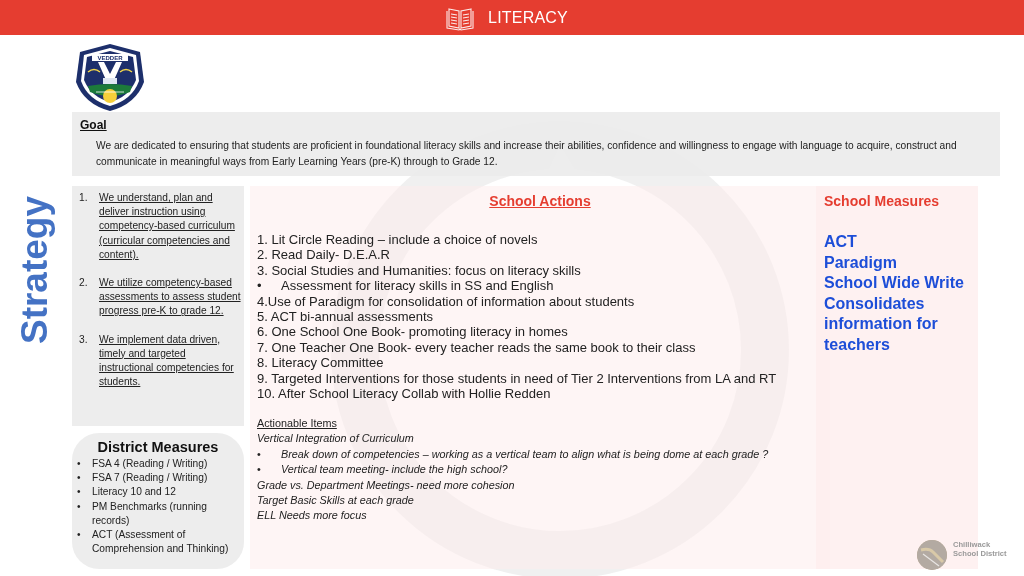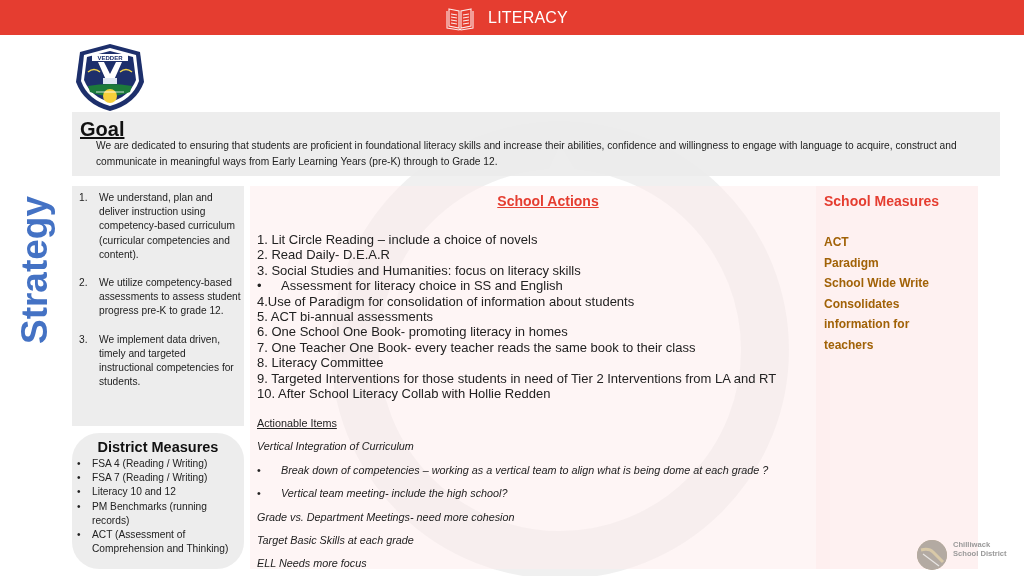--- a/index.html
+++ b/index.html
@@ -18,73 +18,73 @@
     .topbar .title { color: #ffffff; font-size: 16px; letter-spacing: 0.2px; font-family: "Liberation Sans", sans-serif; }
 
     .watermark { position: absolute; left: 320px; top: 50px; width: 480px; height: 560px; pointer-events: none; }
 
     .crest { position: absolute; left: 74px; top: 42px; width: 72px; height: 70px; }
 
     .goal {
       position: absolute; left: 72px; top: 112px; width: 928px; height: 64px;
       background: rgba(236,236,236,0.92);
     }
-    .goal .h { position: absolute; left: 8px; top: 6px; font-size: 20px; font-weight: bold; color: #111; text-decoration: underline; }
+    .goal .h { position: absolute; left: 8px; top: 6px; font-size: 12px; font-weight: bold; color: #111; text-decoration: underline; }
     .goal .p { position: absolute; left: 24px; top: 26px; width: 910px; font-size: 10.2px; line-height: 15.5px; color: #222; }
 
     .strategy-label {
       position: absolute; left: 10px; top: 195px; width: 50px; height: 150px;
     }
     .strategy-label span {
       position: absolute; left: 50%; top: 50%;
       transform: translate(-50%, -50%) rotate(-90deg);
       font-size: 37px; font-weight: bold; color: #4472c4; white-space: nowrap;
     }
 
     .strat-box {
       position: absolute; left: 72px; top: 186px; width: 172px; height: 240px;
       background: rgba(236,236,236,0.95);
     }
     .strat-box ol { margin: 0; padding: 0; list-style: none; position: absolute; left: 7px; top: 5px; width: 162px; }
     .strat-box li { display: flex; font-size: 10.2px; line-height: 14.2px; margin-bottom: 14px; color: #222; }
     .strat-box li .n { width: 20px; flex: 0 0 20px; }
-    .strat-box li .t { flex: 1; }
+    .strat-box li .t { flex: 1; text-decoration: underline; }
 
     .district {
       position: absolute; left: 72px; top: 433px; width: 172px; height: 136px;
       background: rgba(236,236,236,0.95);
       border-radius: 27px;
     }
     .district .h { text-align: center; font-size: 14.5px; font-weight: bold; margin-top: 6px; color: #111; }
     .district ul { margin: 2px 0 0 0; padding: 0; list-style: none; }
     .district li { display: flex; font-size: 10.2px; line-height: 14.2px; color: #222; padding-left: 5px; }
     .district li .b { width: 15px; flex: 0 0 15px; }
 
     .actions {
       position: absolute; left: 250px; top: 186px; width: 580px; height: 383px;
       background: rgba(253,236,236,0.55);
     }
     .actions .h {
-      position: absolute; left: 8px; width: 580px; top: 7px; text-align: center;
+      position: absolute; left: 0; width: 580px; top: 7px; text-align: center;
       font-size: 14px; font-weight: bold; color: #e53d30; text-decoration: underline;
     }
     .actions .list { position: absolute; left: 7px; top: 46px; font-size: 13px; line-height: 15.4px; color: #222; }
     .actions .row { white-space: nowrap; }
     .actions .row .b { display: inline-block; width: 24px; }
     .actions .ai { position: absolute; left: 7px; top: 230px; font-size: 10.8px; line-height: 15.4px; color: #222; }
     .actions .ai .u { text-decoration: underline; }
-    .actions .ai .it { font-style: italic; white-space: nowrap; margin-top: 8px; }
+    .actions .ai .it { font-style: italic; white-space: nowrap; }
     .actions .ai .it .b { display: inline-block; width: 24px; font-style: normal; }
 
     .measures {
       position: absolute; left: 816px; top: 186px; width: 162px; height: 383px;
       background: rgba(253,236,236,0.75);
     }
     .measures .h { position: absolute; left: 8px; top: 7px; font-size: 14px; font-weight: bold; color: #e53d30; }
-    .measures .list { position: absolute; left: 8px; top: 46px; font-size: 12px; font-weight: bold; line-height: 20.6px; color: #a16207; }
+    .measures .list { position: absolute; left: 8px; top: 46px; font-size: 16px; font-weight: bold; line-height: 20.6px; color: #1d4ed8; }
 
     .district-logo { position: absolute; left: 917px; top: 540px; display: flex; align-items: flex-start; }
     .district-logo .seal { width: 30px; height: 30px; border-radius: 50%; background: #b8a890; position: relative; overflow: hidden; }
     .district-logo .name { font-size: 7.6px; font-weight: bold; color: #9a9a9a; line-height: 9px; margin-left: 6px; font-family: "Liberation Sans", sans-serif; }
   </style>
 </head>
 <body>
 
 <div class="topbar">
   <svg class="book" viewBox="0 0 28 26">
@@ -169,21 +169,21 @@
       </li>
   </ul>
 </div>
 
 <div class="actions">
   <div class="h">School Actions</div>
   <div class="list">
     <div class="row"><span>1. Lit Circle Reading – include a choice of novels</span></div>
     <div class="row"><span>2. Read Daily- D.E.A.R</span></div>
     <div class="row"><span>3. Social Studies and Humanities: focus on literacy skills</span></div>
-    <div class="row"><span class="b">•</span><span>Assessment for literacy choice in SS and English</span></div>
+    <div class="row"><span class="b">•</span><span>Assessment for literacy skills in SS and English</span></div>
     <div class="row"><span>4.Use of Paradigm for consolidation of information about students</span></div>
     <div class="row"><span>5. ACT bi-annual assessments</span></div>
     <div class="row"><span>6. One School One Book- promoting literacy in homes</span></div>
     <div class="row"><span>7. One Teacher One Book- every teacher reads the same book to their class</span></div>
     <div class="row"><span>8. Literacy Committee</span></div>
     <div class="row"><span>9. Targeted Interventions for those students in need of Tier 2 Interventions from LA and RT</span></div>
     <div class="row"><span>10. After School Literacy Collab with Hollie Redden</span></div>
   </div>
   <div class="ai">
     <div class="u">Actionable Items</div>

